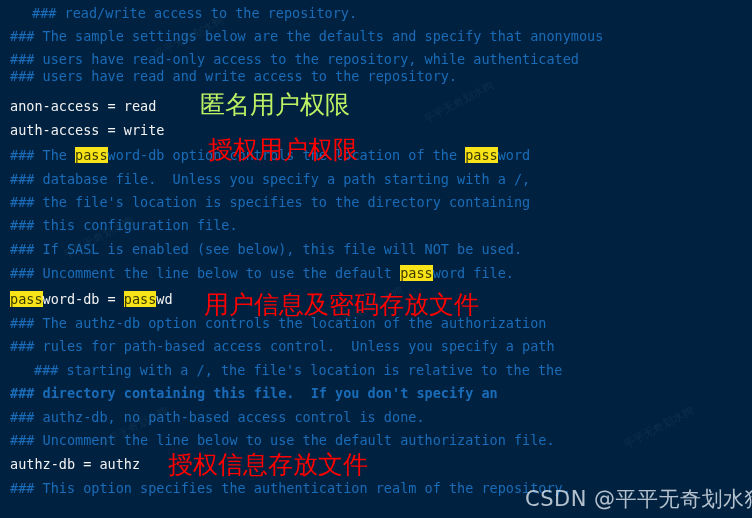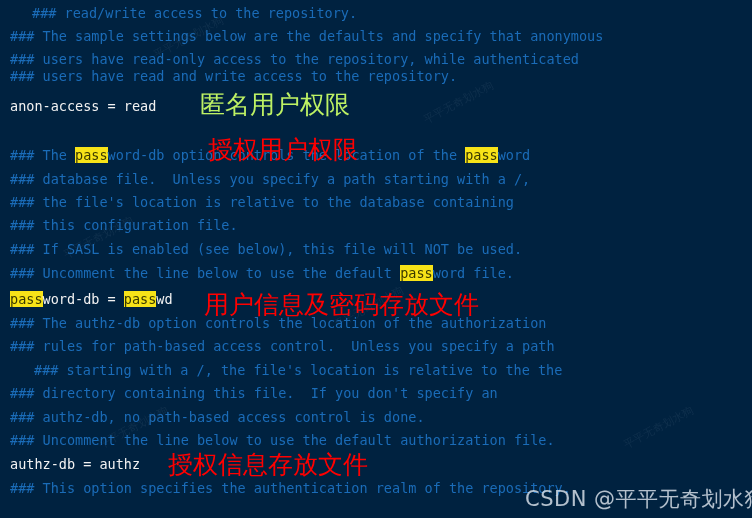--- a/index.html
+++ b/index.html
@@ -70,31 +70,32 @@
 <body>
 
 <div id="app">
 
   <div class="code-area" id="code-area">
       <div class="line comment" style="top: 2px; margin-left: 22px;"><span>### read/write access to the repository.</span></div>
       <div class="line comment" style="top: 25px;"><span>### The sample settings below are the defaults and specify that anonymous</span></div>
       <div class="line comment" style="top: 48px;"><span>### users have read-only access to the repository, while authenticated</span></div>
       <div class="line comment" style="top: 65px;"><span>### users have read and write access to the repository.</span></div>
       <div class="line code" style="top: 95px;"><span>anon-access = read</span></div>
+      <div class="line code" style="top: 119px;"><span>auth-access = write</span></div>
       <div class="line comment" style="top: 144px;"><span>### The </span><span class="hl">pass</span><span>word-db option controls the location of the </span><span class="hl">pass</span><span>word</span></div>
       <div class="line comment" style="top: 168px;"><span>### database file.  Unless you specify a path starting with a /,</span></div>
-      <div class="line comment" style="top: 191px;"><span>### the file's location is relative to the database containing</span></div>
+      <div class="line comment" style="top: 191px;"><span>### the file's location is specifies to the directory containing</span></div>
       <div class="line comment" style="top: 214px;"><span>### this configuration file.</span></div>
       <div class="line comment" style="top: 238px;"><span>### If SASL is enabled (see below), this file will NOT be used.</span></div>
       <div class="line comment" style="top: 262px; text-align: center;"><span>### Uncomment the line below to use the default </span><span class="hl">pass</span><span>word file.</span></div>
       <div class="line code" style="top: 288px;"><span class="hl">pass</span><span>word-db = </span><span class="hl">pass</span><span>wd</span></div>
       <div class="line comment" style="top: 312px;"><span>### The authz-db option controls the location of the authorization</span></div>
       <div class="line comment" style="top: 335px;"><span>### rules for path-based access control.  Unless you specify a path</span></div>
       <div class="line comment" style="top: 359px; margin-left: 24px;"><span>### starting with a /, the file's location is relative to the the</span></div>
-      <div class="line comment" style="top: 382px;"><span>### directory containing this file.  If you don't specify an</span></div>
+      <div class="line comment" style="top: 382px; font-weight: bold;"><span>### directory containing this file.  If you don't specify an</span></div>
       <div class="line comment" style="top: 406px;"><span>### authz-db, no path-based access control is done.</span></div>
       <div class="line comment" style="top: 429px;"><span>### Uncomment the line below to use the default authorization file.</span></div>
       <div class="line code" style="top: 453px;"><span>authz-db = authz</span></div>
       <div class="line comment" style="top: 477px;"><span>### This option specifies the authentication realm of the repository.</span></div>
     </div>
 
   <div id="annotation-layer">
       <div class="anno" style="left: 200px; top: 90px; color: #bef264;">匿名用户权限</div>
       <div class="anno" style="left: 208px; top: 135px; color: rgb(255, 0, 0);">授权用户权限</div>
       <div class="anno" style="left: 204px; top: 290px; color: rgb(255, 0, 0);">用户信息及密码存放文件</div>

